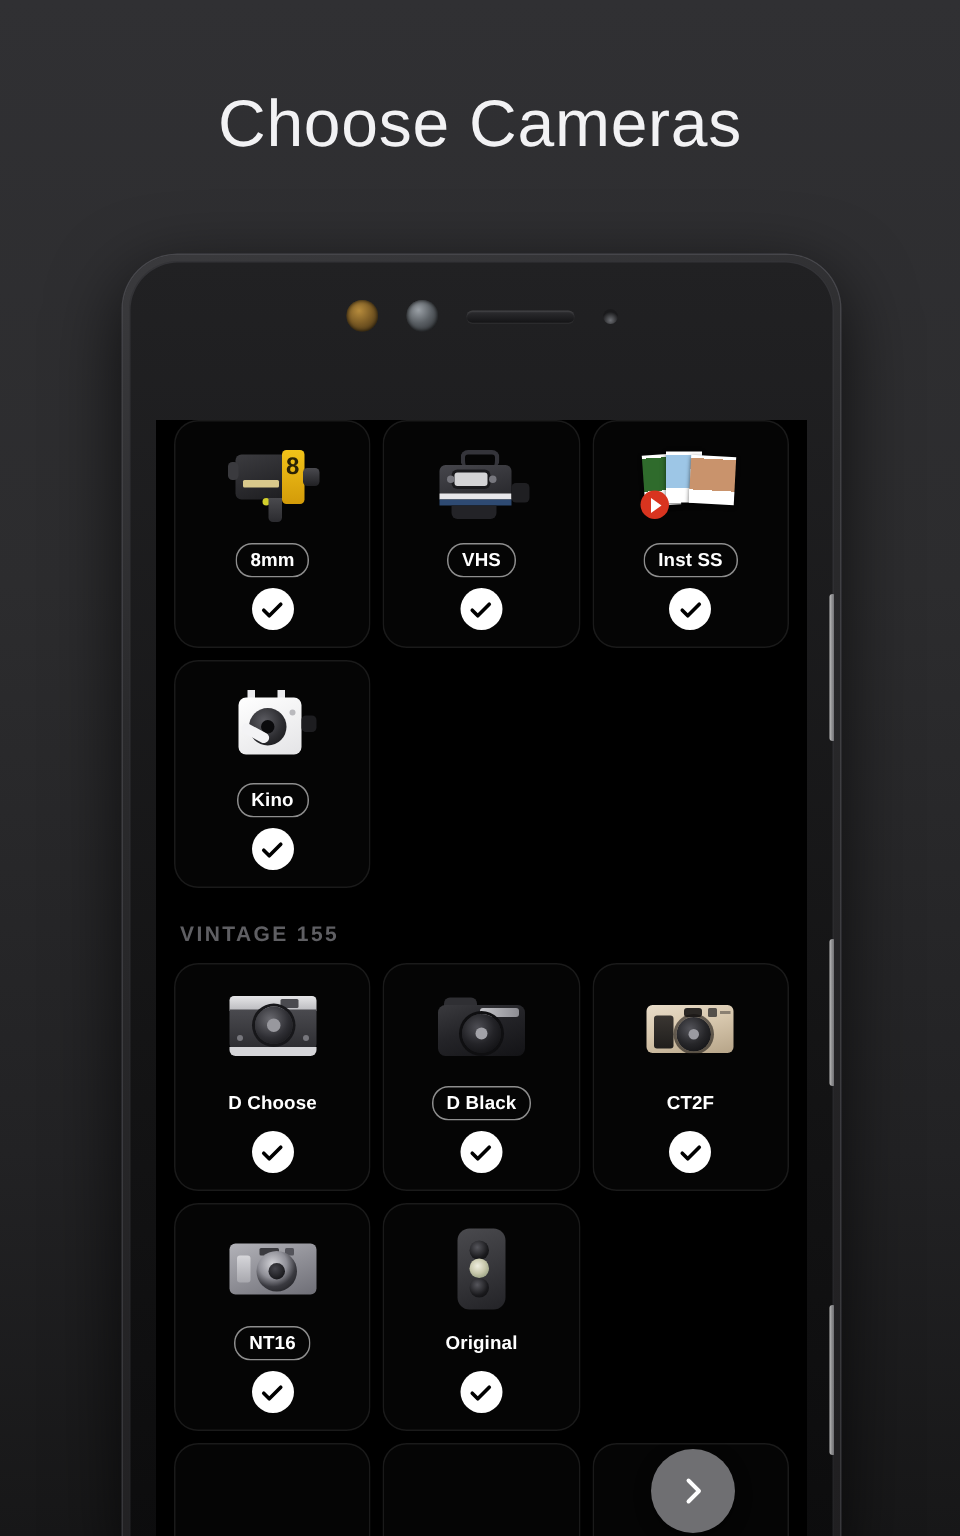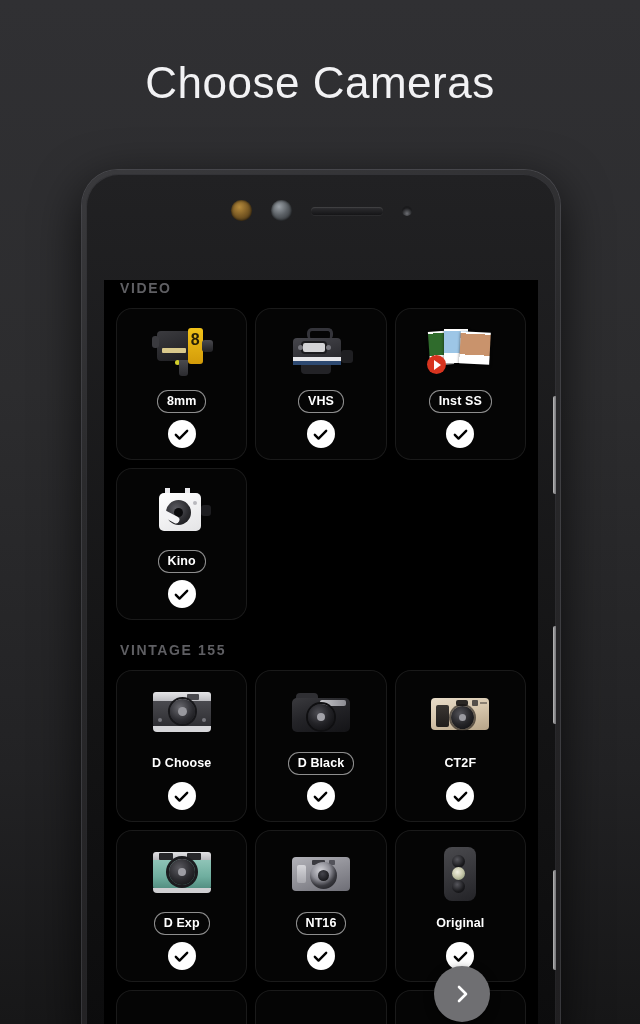--- a/index.html
+++ b/index.html
@@ -338,21 +338,20 @@
       <div id="sensor-row">
         <div class="sensor-ir"></div>
         <div class="sensor-cam"></div>
         <div class="sensor-speaker"></div>
         <div class="sensor-dot"></div>
       </div>
 
       <div id="app-screen">
 
         <div class="section">
-          <div class="section-title">VIDEO</div>
           <div class="grid">
 
 
 
             <div class="cam-card">
               <div class="cam-art">
                 <div class="art art-8mm">
                   <div class="body"></div>
                     <div class="yellow"></div>
                     <div class="eight">8</div>
@@ -495,40 +494,20 @@
                 </div>
               </div>
               <div class="cam-label">CT2F</div>
               <div class="check">
                 <svg width="17" height="17" viewBox="0 0 24 24">
                     <path d="M4 12.5l5.2 5.2L20 6.8" fill="none" stroke="#000" stroke-width="3.4" stroke-linecap="round" stroke-linejoin="round"></path>
                   </svg>
               </div>
             </div>
 
-            <div class="cam-card">
-              <div class="cam-art">
-                <div class="art art-dexp">
-                  <div class="top"></div>
-                    <div class="tb1"></div>
-                    <div class="tb2"></div>
-                  <div class="body"></div>
-                    <div class="lens">
-                      <i></i>
-                    </div>
-                    <div class="base"></div>
-                </div>
-              </div>
-              <div class="cam-label pill">D Exp</div>
-              <div class="check">
-                <svg width="17" height="17" viewBox="0 0 24 24">
-                    <path d="M4 12.5l5.2 5.2L20 6.8" fill="none" stroke="#000" stroke-width="3.4" stroke-linecap="round" stroke-linejoin="round"></path>
-                  </svg>
-              </div>
-            </div>
 
             <div class="cam-card">
               <div class="cam-art">
                 <div class="art art-nt16">
                   <div class="body"></div>
                     <div class="flash"></div>
                     <div class="vf"></div>
                   <div class="sq"></div>
                     <div class="lens">
                       <i></i>

